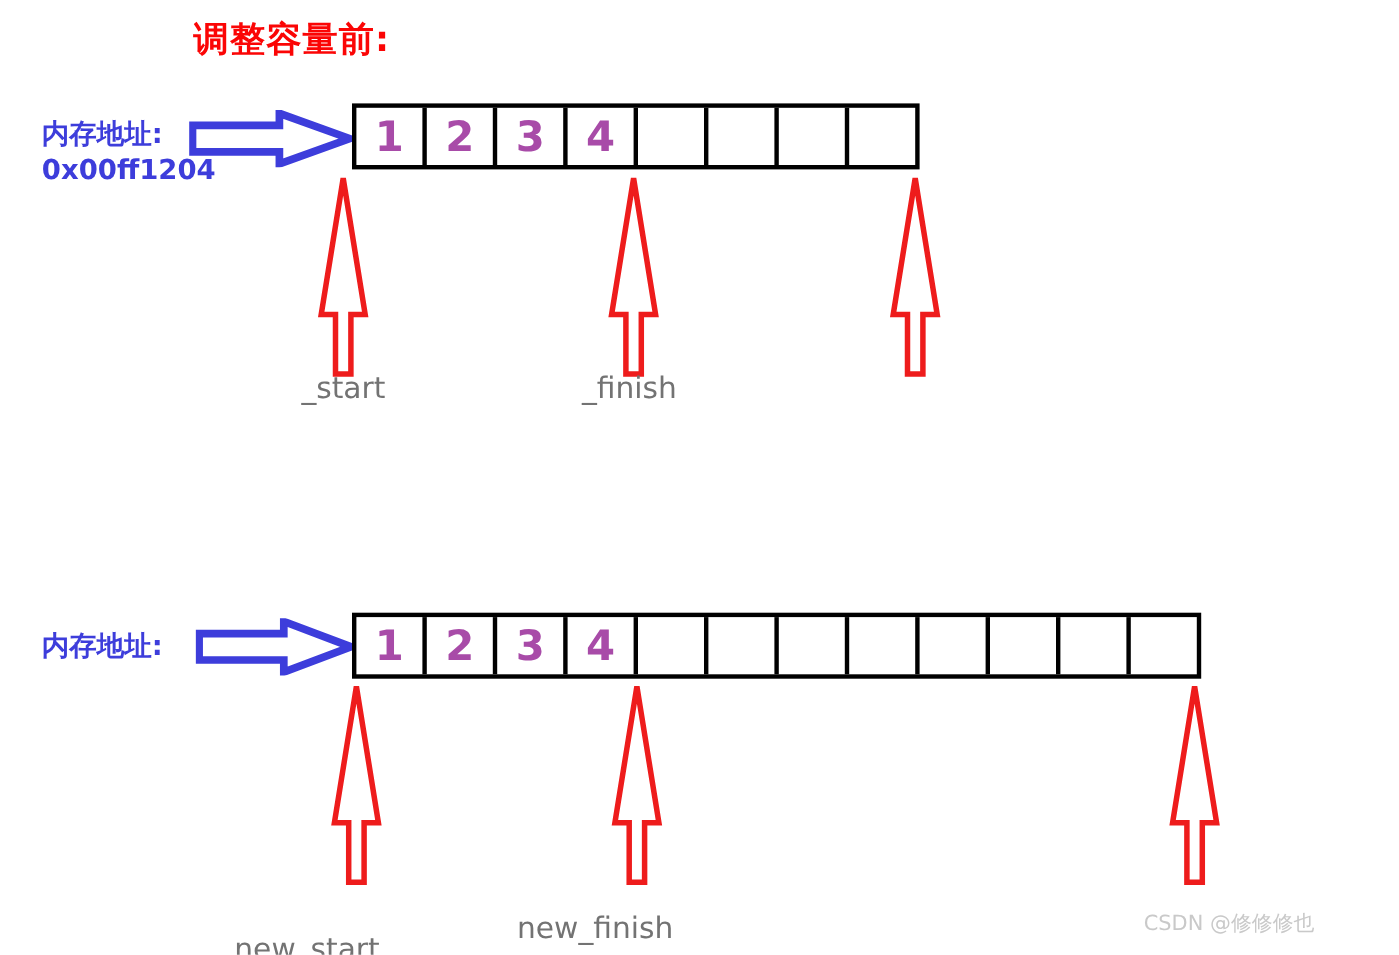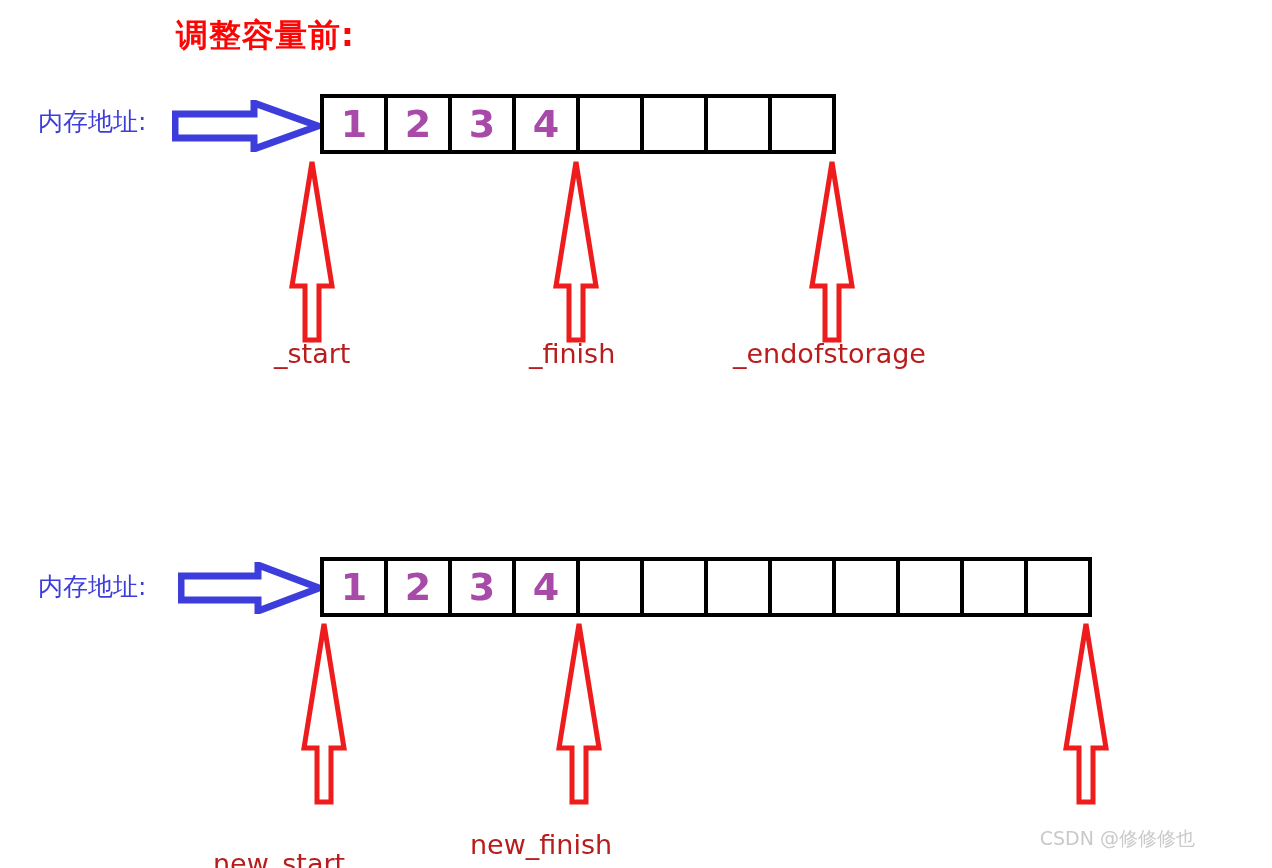--- a/index.html
+++ b/index.html
@@ -35,21 +35,21 @@
   #title-after  { left: 185px; top: 452px; }
 
   
   .addr-block {
     position: absolute;
     color: #3d3ddb;
     font-size: 25px;
     line-height: 33px;
     white-space: nowrap;
     font-family: "DejaVu Sans", "Liberation Sans", sans-serif;
-    font-weight: 400;
+    font-weight: 700;
   }
   #addr-before { left: 38px; top: 105px; }
   #addr-after  { left: 38px; top: 570px; }
   .addr-line { display: block; }
 
   
   .blue-arrow {
     position: absolute;
   }
 
@@ -77,21 +77,21 @@
     font-family: "DejaVu Sans", "Liberation Sans", sans-serif;
   }
   .cell:last-child { border-right: none; }
 
   
   .red-arrow { position: absolute; }
 
   
   .ptr-label {
     position: absolute;
-    color: #b91c1c;
+    color: #737373;
     font-size: 27px;
     white-space: nowrap;
     font-family: "DejaVu Sans", "Liberation Sans", sans-serif;
     font-weight: 500;
   }
 
   
   #watermark {
     position: absolute;
     right: 22px;
@@ -104,20 +104,21 @@
 </style>
 </head>
 <body>
 
 <div class="canvas">
 
   <div class="section-title" id="title-before">调整容量前:</div>
 
   <div class="addr-block" id="addr-before">
     <span class="addr-line">内存地址:</span>
+    <span class="addr-line">0x00ff1204</span>
   </div>
 
   <svg class="blue-arrow" style="left:172px; top:100px;" width="150" height="52" viewBox="0 0 150 52">
     <polygon points="3,14 82,14 82,3 146,26 82,49 82,38 3,38" fill="#ffffff" stroke="#3d3ddb" stroke-width="7" stroke-linejoin="miter"></polygon>
   </svg>
 
   <div class="array-row" id="array-before">
     <div class="cell">1</div>
     <div class="cell">2</div>
     <div class="cell">3</div>
@@ -133,21 +134,20 @@
   </svg>
   <svg class="red-arrow" style="left:552px; top:158px;" width="48" height="186" viewBox="0 0 48 186">
     <polygon points="24,4 44,128 31,128 31,182 17,182 17,128 4,128" fill="#ffffff" stroke="#ee1c1c" stroke-width="5" stroke-linejoin="miter"></polygon>
   </svg>
   <svg class="red-arrow" style="left:808px; top:158px;" width="48" height="186" viewBox="0 0 48 186">
     <polygon points="24,4 44,128 31,128 31,182 17,182 17,128 4,128" fill="#ffffff" stroke="#ee1c1c" stroke-width="5" stroke-linejoin="miter"></polygon>
   </svg>
 
   <div class="ptr-label" style="left:274px; top:338px;">_start</div>
   <div class="ptr-label" style="left:529px; top:338px;">_finish</div>
-  <div class="ptr-label" style="left:733px; top:338px;">_endofstorage</div>
 
 
   <div class="addr-block" id="addr-after">
     <span class="addr-line">内存地址:</span>
   </div>
 
   <svg class="blue-arrow" style="left:178px; top:562px;" width="145" height="52" viewBox="0 0 145 52">
     <polygon points="3,14 80,14 80,3 141,26 80,49 80,38 3,38" fill="#ffffff" stroke="#3d3ddb" stroke-width="7" stroke-linejoin="miter"></polygon>
   </svg>
 

